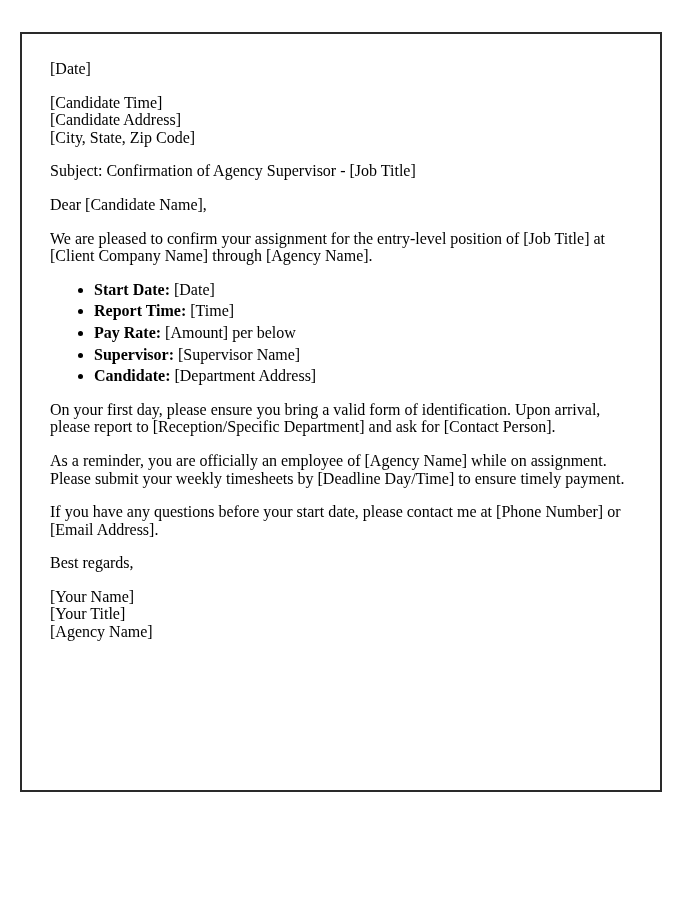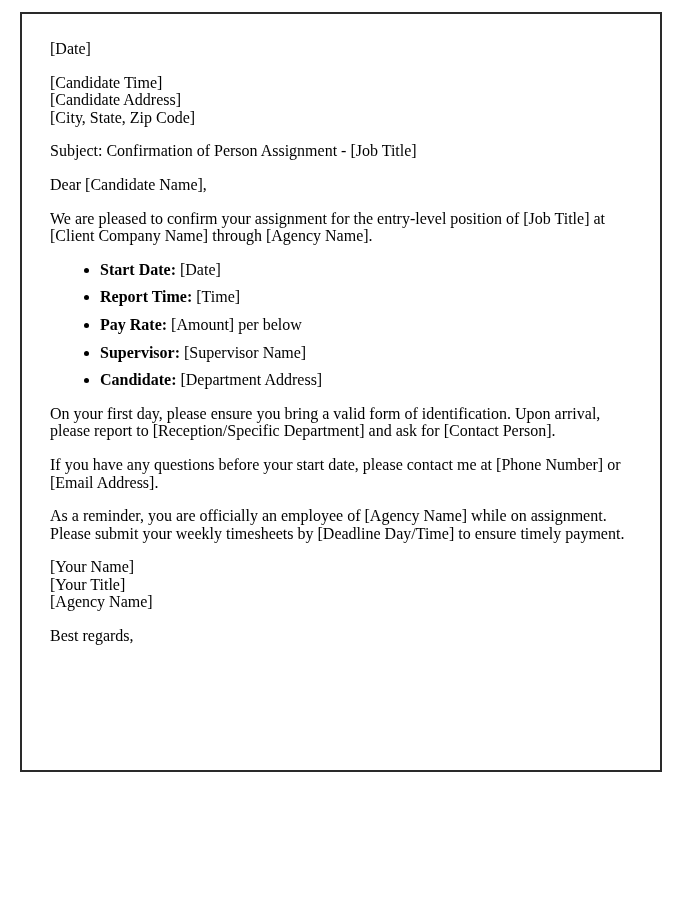--- a/index.html
+++ b/index.html
@@ -5,83 +5,83 @@
   html, body {
     margin: 0;
     padding: 0;
     background: #ffffff;
     width: 700px;
     height: 900px;
   }
   .page {
     position: absolute;
     left: 20px;
-    top: 12px;
+    top: 32px;
     width: 642px;
     height: 760px;
     box-sizing: border-box;
     border: 2px solid #2a2a2a;
     background: #ffffff;
     padding: 10px 28px;
     overflow: hidden;
     font-family: "Liberation Serif", serif;
     font-size: 16px;
     line-height: 1.1;
     color: #000000;
   }
   .page p {
     margin: 16px 0;
   }
   .page ul {
     margin: 16px 0;
     padding-left: 40px;
   }
   .page li {
-    margin: 10px;
+    margin: 4px;
   }
   b, strong {
     font-weight: bold;
   }
 </style>
 </head>
 <body>
 
 <div class="page">
 
   <p>[Date]</p>
 
   <p>
     <span>[Candidate Time]</span><br>
     <span>[Candidate Address]</span><br>
     <span>[City, State, Zip Code]</span>
   </p>
 
-  <p>Subject: Confirmation of Person Assignment - [Job Title]</p>
+  <p>Subject: Confirmation of Agency Supervisor - [Job Title]</p>
 
   <p>Dear [Candidate Name],</p>
 
   <p>We are pleased to confirm your assignment for the entry-level position of [Job Title] at [Client Company Name] through [Agency Name].</p>
 
 
   <ul>
     <li><strong>Start Date:</strong><span> [Date]</span></li>
     <li><strong>Report Time:</strong><span> [Time]</span></li>
     <li><strong>Pay Rate:</strong><span> [Amount] per below</span></li>
     <li><strong>Supervisor:</strong><span> [Supervisor Name]</span></li>
     <li><strong>Candidate:</strong><span> [Department Address]</span></li>
   </ul>
 
   <p>On your first day, please ensure you bring a valid form of identification. Upon arrival, please report to [Reception/Specific Department] and ask for [Contact Person].</p>
 
+  <p>As a reminder, you are officially an employee of [Agency Name] while on assignment. Please submit your weekly timesheets by [Deadline Day/Time] to ensure timely payment.</p>
+
   <p>If you have any questions before your start date, please contact me at [Phone Number] or [Email Address].</p>
 
-  <p>As a reminder, you are officially an employee of [Agency Name] while on assignment. Please submit your weekly timesheets by [Deadline Day/Time] to ensure timely payment.</p>
 
+  <p>Best regards,</p>
 
   <p>
     <span>[Your Name]</span><br>
     <span>[Your Title]</span><br>
     <span>[Agency Name]</span>
   </p>
 
-  <p>Best regards,</p>
-
 </div>
 
 </body></html>

